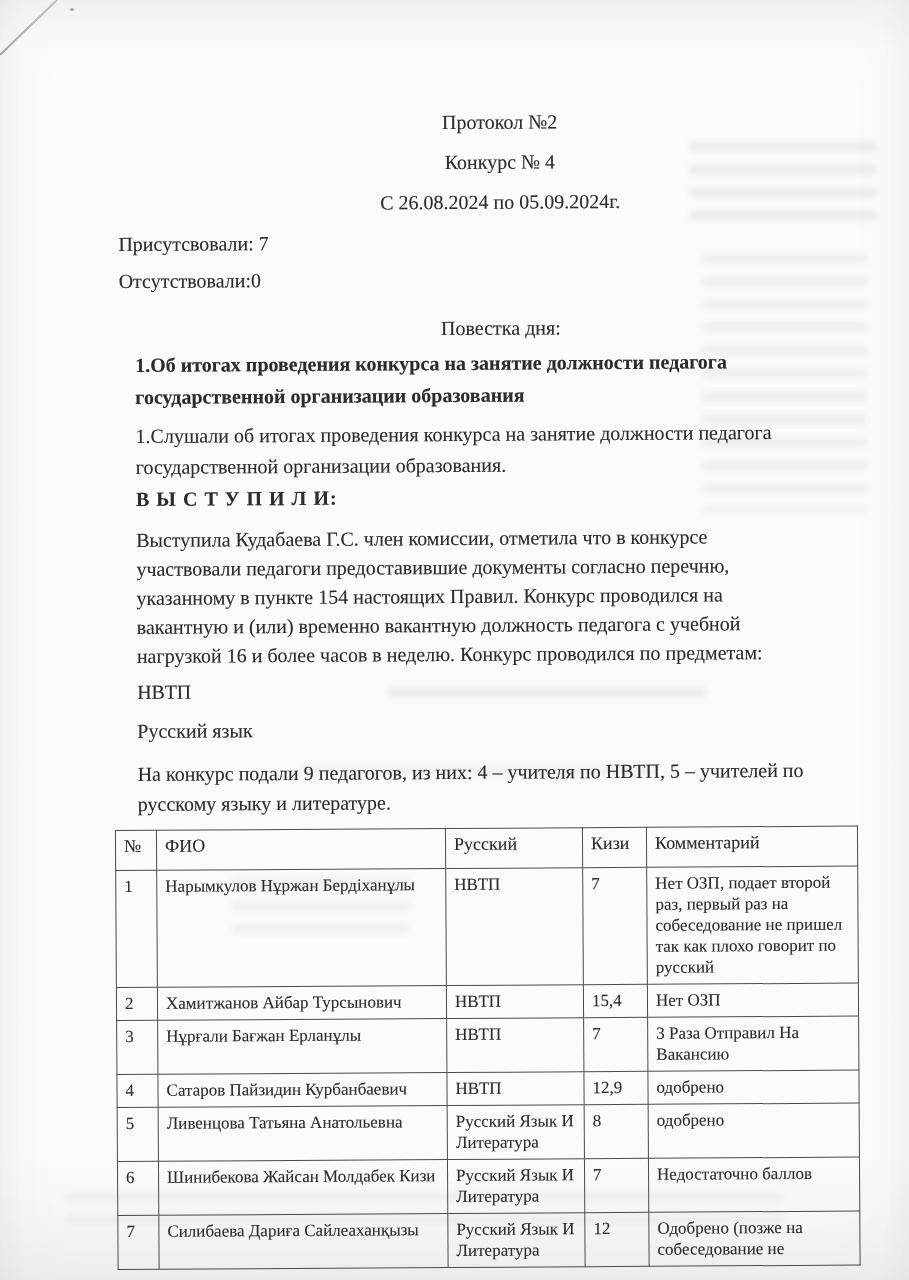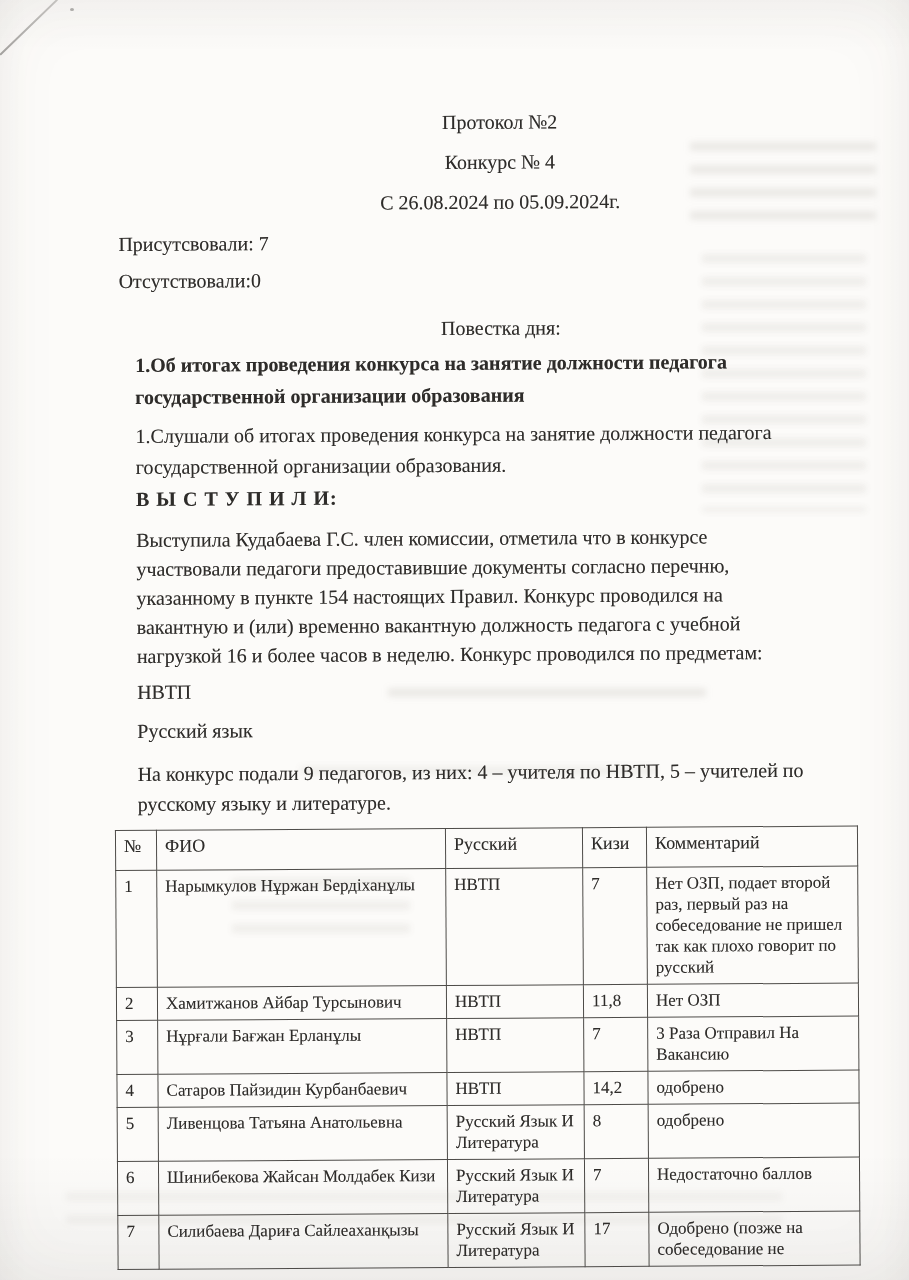--- a/index.html
+++ b/index.html
@@ -133,56 +133,56 @@
     <td class="cell-number">1</td>
     <td class="cell-fio">Нарымкулов Нұржан Бердіханұлы</td>
     <td class="cell-subject">НВТП</td>
     <td class="cell-score">7</td>
     <td class="cell-comment">Нет ОЗП, подает второй раз, первый раз на собеседование не пришел так как плохо говорит по русский</td>
   </tr>
             <tr>
     <td class="cell-number">2</td>
     <td class="cell-fio">Хамитжанов Айбар Турсынович</td>
     <td class="cell-subject">НВТП</td>
-    <td class="cell-score">11,8</td>
+    <td class="cell-score">15,4</td>
     <td class="cell-comment">Нет ОЗП</td>
   </tr>
             <tr>
     <td class="cell-number">3</td>
     <td class="cell-fio">Нұрғали Бағжан Ерланұлы</td>
     <td class="cell-subject">НВТП</td>
     <td class="cell-score">7</td>
     <td class="cell-comment">3 Раза Отправил На Вакансию</td>
   </tr>
             <tr>
     <td class="cell-number">4</td>
     <td class="cell-fio">Сатаров Пайзидин Курбанбаевич</td>
     <td class="cell-subject">НВТП</td>
-    <td class="cell-score">14,2</td>
+    <td class="cell-score">12,9</td>
     <td class="cell-comment">одобрено</td>
   </tr>
             <tr>
     <td class="cell-number">5</td>
     <td class="cell-fio">Ливенцова Татьяна Анатольевна</td>
     <td class="cell-subject">Русский Язык И Литература</td>
     <td class="cell-score">8</td>
     <td class="cell-comment">одобрено</td>
   </tr>
             <tr>
     <td class="cell-number">6</td>
     <td class="cell-fio">Шинибекова Жайсан Молдабек Кизи</td>
     <td class="cell-subject">Русский Язык И Литература</td>
     <td class="cell-score">7</td>
     <td class="cell-comment">Недостаточно баллов</td>
   </tr>
             <tr>
     <td class="cell-number">7</td>
     <td class="cell-fio">Силибаева Дариға Сайлеаханқызы</td>
     <td class="cell-subject">Русский Язык И Литература</td>
-    <td class="cell-score">17</td>
+    <td class="cell-score">12</td>
     <td class="cell-comment">Одобрено (позже на собеседование не</td>
   </tr>
           </tbody>
       </table>
 
     </div>
   </div>
 </div>
 
 </body></html>

